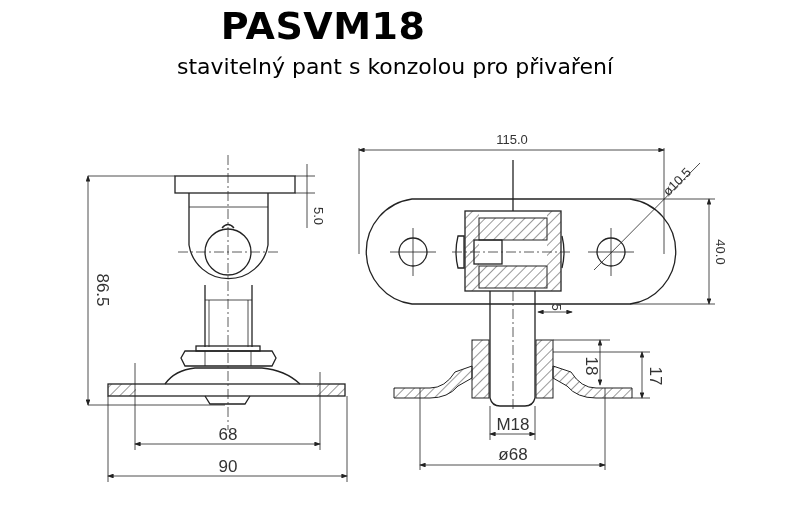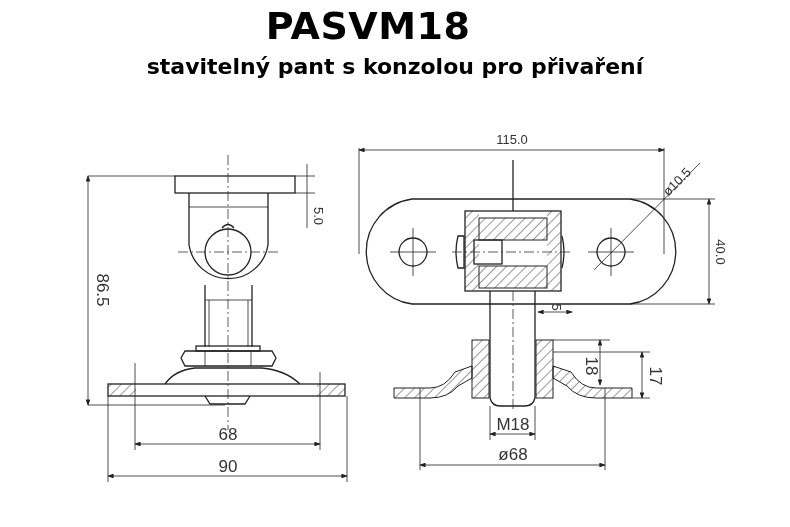--- a/index.html
+++ b/index.html
@@ -1,18 +1,18 @@
 <!DOCTYPE html>
 <html><head>
 <meta charset="utf-8">
 <style>
   html, body { margin:0; padding:0; background:#ffffff; }
   body { width:790px; height:527px; position:relative; overflow:hidden; font-family:"DejaVu Sans", sans-serif; }
-  .title { position:absolute; left:0; width:646px; top:4px; text-align:center; font-weight:bold; font-size:38px; color:#000; letter-spacing:0.5px;padding-left:45px; }
-  .subtitle { position:absolute; left:0; width:790px; top:54px; text-align:center; font-weight:bold; font-size:22px; color:#000; }
+  .title { position:absolute; left:0; width:646px; top:4px; text-align:center; font-weight:bold; font-size:38px; color:#000; letter-spacing:0.5px; }
+  .subtitle { position:absolute; left:0; width:790px; top:54px; text-align:center; font-weight:normal; font-size:22px; color:#000; }
   svg { position:absolute; left:0; top:0; }
   .ln { stroke:#222; stroke-width:1.3; fill:none; }
   .th { stroke:#222; stroke-width:0.8; fill:none; }
   .cl { stroke:#333; stroke-width:0.8; fill:none; stroke-dasharray:10 3 2 3; }
   .dim { stroke:#222; stroke-width:0.8; fill:none; }
   .dt { font-family:"Liberation Sans", sans-serif; font-size:17px; fill:#333; }
   .dts { font-family:"Liberation Sans", sans-serif; font-size:13px; fill:#333; }
 </style>
 </head>
 <body>

